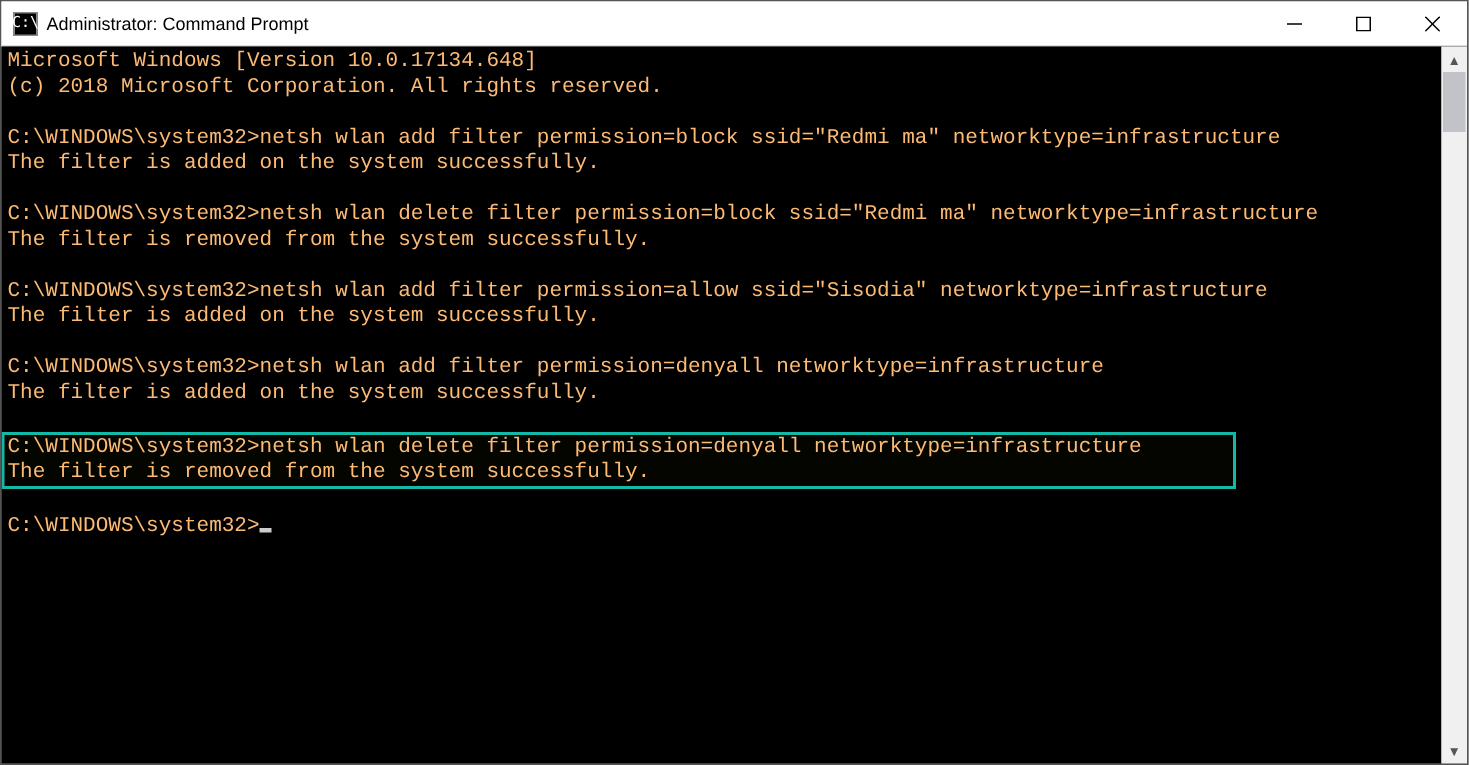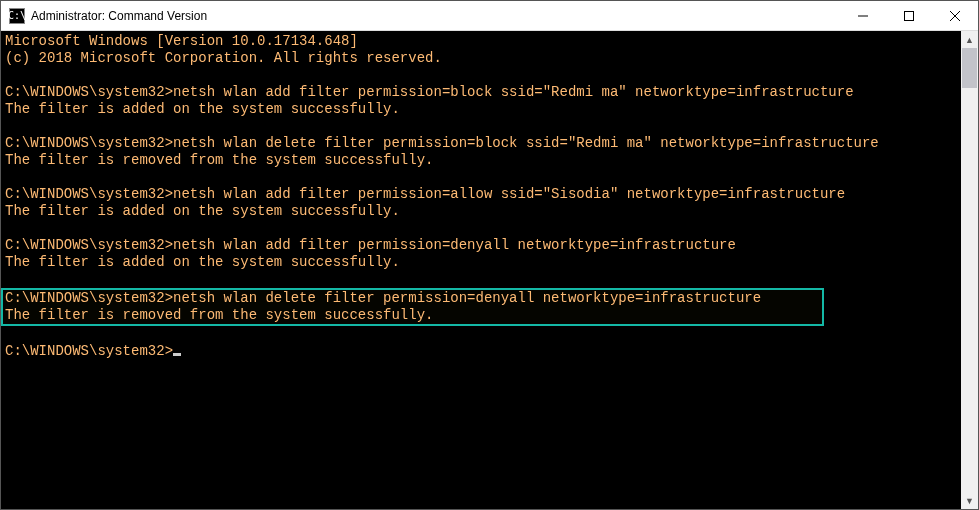--- a/index.html
+++ b/index.html
@@ -134,21 +134,21 @@
       display: block;
       height: 17px;
     }
   </style>
 </head>
 <body>
 
 <div class="window">
   <div class="titlebar">
     <div class="titlebar-icon">C:\</div>
-    <div class="titlebar-title">Administrator: Command Version</div>
+    <div class="titlebar-title">Administrator: Command Prompt</div>
     <div class="titlebar-spacer"></div>
     <div class="titlebar-btn">
       <svg viewBox="0 0 10 10">
           <line x1="0" y1="5" x2="10" y2="5" stroke="currentColor" stroke-width="1"></line>
         </svg>
     </div>
     <div class="titlebar-btn">
       <svg viewBox="0 0 10 10">
           <rect x="0.5" y="0.5" width="9" height="9" fill="none" stroke="currentColor" stroke-width="1"></rect>
         </svg>

